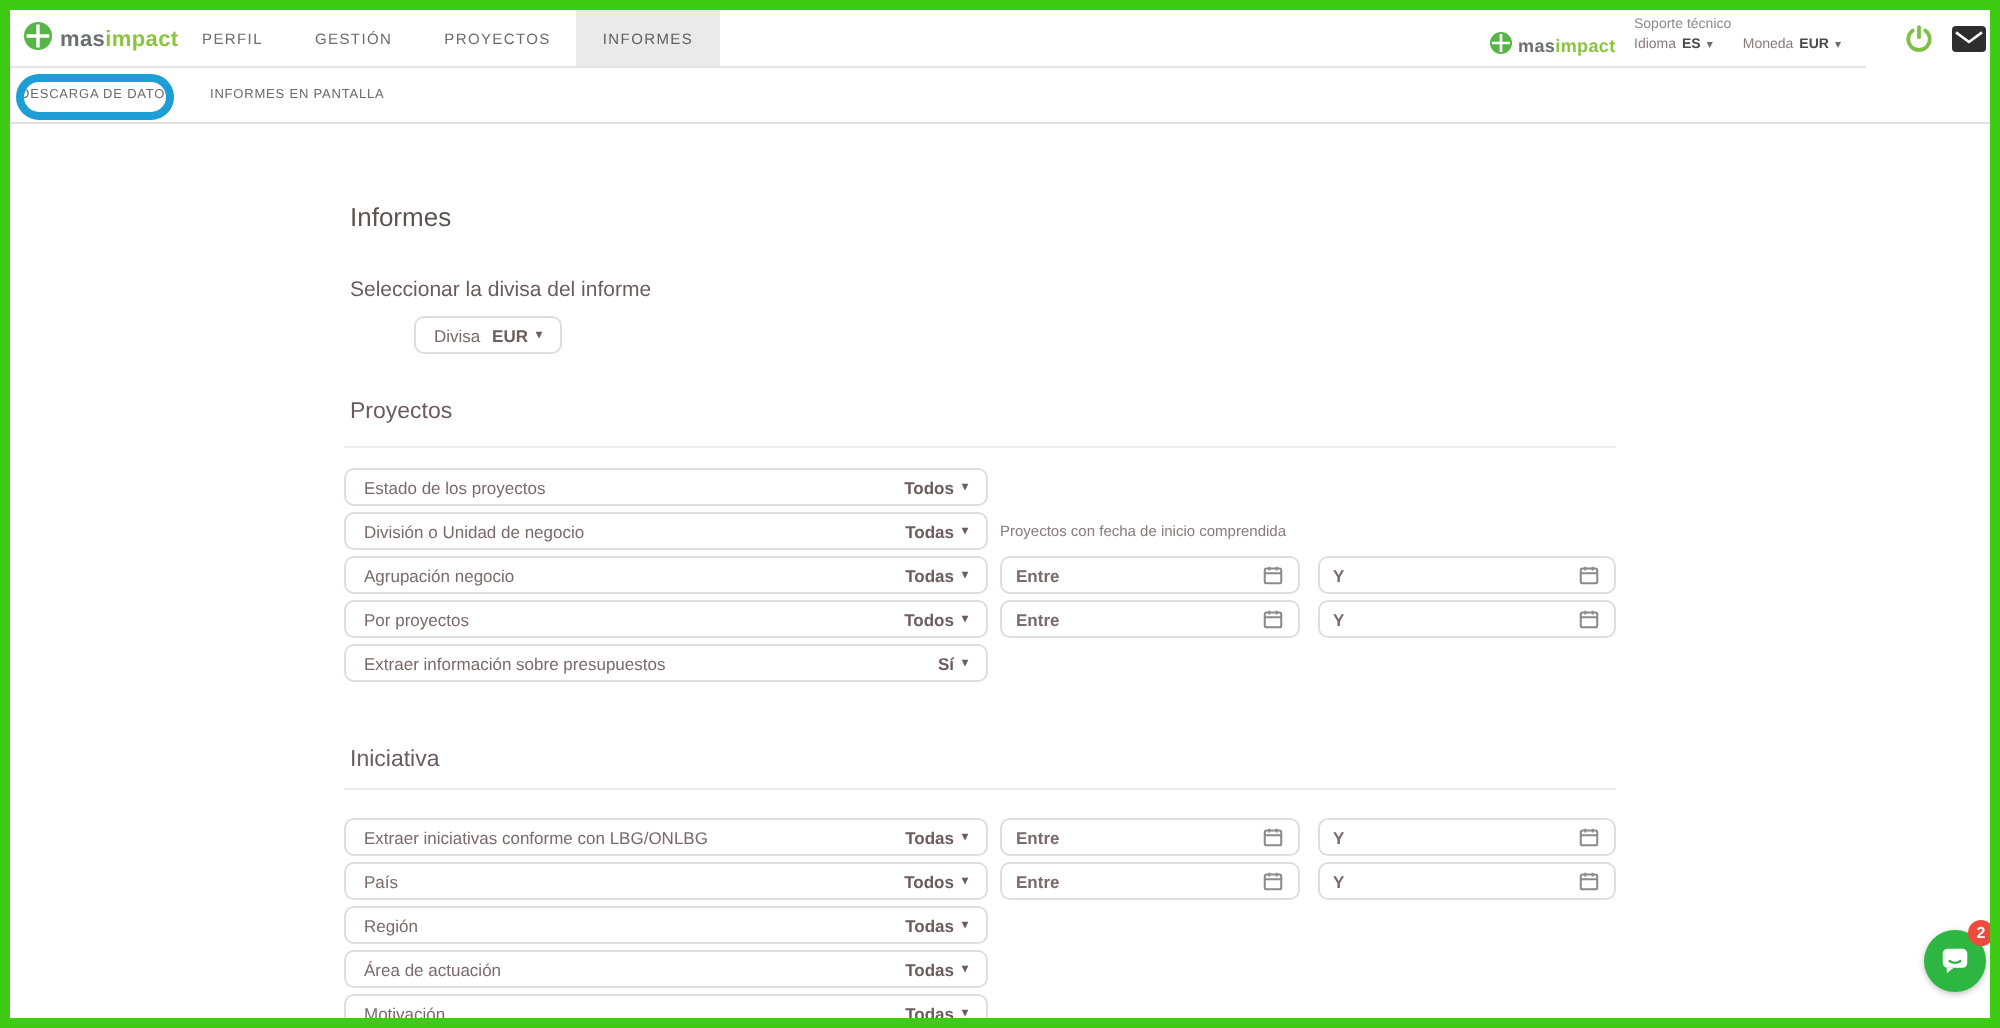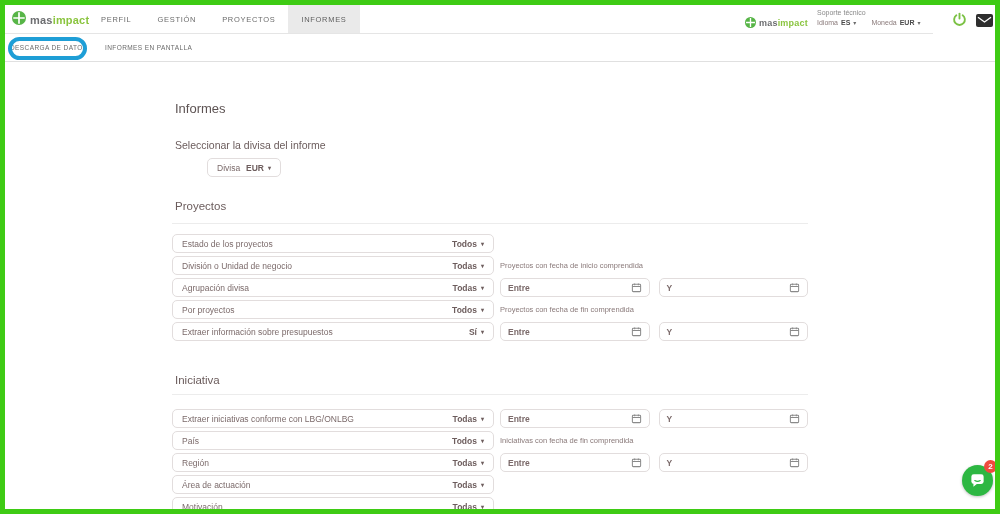--- a/index.html
+++ b/index.html
@@ -153,21 +153,21 @@
           </span>
       </div>
       <div class="select-field">
         <span>División o Unidad de negocio</span>
         <span class="fld-value">
             <span>Todas</span>
             <span class="caret">▾</span>
           </span>
       </div>
       <div class="select-field">
-        <span>Agrupación divisa</span>
+        <span>Agrupación negocio</span>
         <span class="fld-value">
             <span>Todas</span>
             <span class="caret">▾</span>
           </span>
       </div>
       <div class="select-field">
         <span>Por proyectos</span>
         <span class="fld-value">
             <span>Todos</span>
             <span class="caret">▾</span>
@@ -193,21 +193,20 @@
             </svg>
         </div>
         <div class="date-field">
           <span>Y</span>
           <svg width="11" height="11" viewBox="0 0 24 24" fill="none" stroke="#8a8a8a" stroke-width="2.2">
               <rect x="3" y="5" width="18" height="16" rx="2"></rect>
               <path d="M3 10h18M8 3v4M16 3v4"></path>
             </svg>
         </div>
       </div>
-      <div class="dg-label">Proyectos con fecha de fin comprendida</div>
       <div class="dg-fields">
         <div class="date-field">
           <span>Entre</span>
           <svg width="11" height="11" viewBox="0 0 24 24" fill="none" stroke="#8a8a8a" stroke-width="2.2">
               <rect x="3" y="5" width="18" height="16" rx="2"></rect>
               <path d="M3 10h18M8 3v4M16 3v4"></path>
             </svg>
         </div>
         <div class="date-field">
           <span>Y</span>
@@ -270,21 +269,20 @@
             </svg>
         </div>
         <div class="date-field">
           <span>Y</span>
           <svg width="11" height="11" viewBox="0 0 24 24" fill="none" stroke="#8a8a8a" stroke-width="2.2">
               <rect x="3" y="5" width="18" height="16" rx="2"></rect>
               <path d="M3 10h18M8 3v4M16 3v4"></path>
             </svg>
         </div>
       </div>
-      <div class="dg-label">Iniciativas con fecha de fin comprendida</div>
       <div class="dg-fields">
         <div class="date-field">
           <span>Entre</span>
           <svg width="11" height="11" viewBox="0 0 24 24" fill="none" stroke="#8a8a8a" stroke-width="2.2">
               <rect x="3" y="5" width="18" height="16" rx="2"></rect>
               <path d="M3 10h18M8 3v4M16 3v4"></path>
             </svg>
         </div>
         <div class="date-field">
           <span>Y</span>

